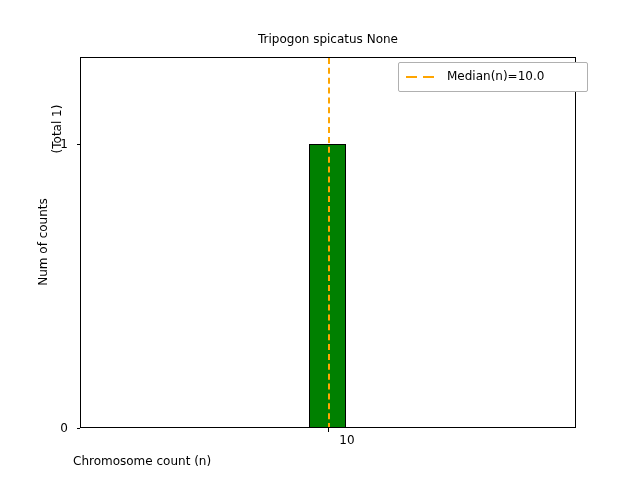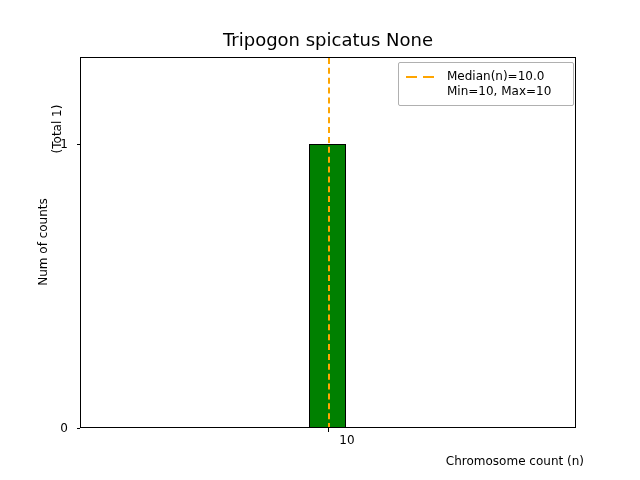--- a/index.html
+++ b/index.html
@@ -24,21 +24,21 @@
     background: #ffffff;
   }
 
   
   #chart-title {
     position: absolute;
     left: 80px;
     top: 31px;
     width: 496px;
     text-align: center;
-    font-size: 18px;
+    font-size: 12px;
     line-height: 17px;
     color: #000000;
     white-space: nowrap;
   }
 
   
   #plot-area {
     position: absolute;
     left: 80px;
     top: 57px;
@@ -85,24 +85,24 @@
     font-size: 12px;
     line-height: 12px;
     text-align: center;
     white-space: nowrap;
     transform: translateX(-50%);
   }
 
   
   #xlabel {
     position: absolute;
-    left: 88px;
+    left: 73px;
     top: 454px;
     width: 496px;
-    text-align: right;
+    text-align: left;
     font-size: 12px;
     line-height: 14px;
     white-space: nowrap;
   }
 
   .ylabel-rot {
     position: absolute;
     transform-origin: 50% 50%;
     transform: rotate(-90deg);
     font-size: 12px;
@@ -123,21 +123,21 @@
     height: 14px;
     left: -42px;
     top: 122px;
   }
 
   
   #legend {
     position: absolute;
     left: 398px;
     top: 62px;
-    width: 176px;
+    width: 190px;
     box-sizing: border-box;
     background: #ffffff;
     border: 0.8px solid #b0b0b0;
     border-radius: 2px;
     padding: 6px 7px 6px 7px;
   }
   #legend-row {
     display: flex;
     align-items: flex-start;
   }
@@ -195,18 +195,17 @@
   </div>
 
   <div id="legend">
     <div id="legend-row">
       <div id="legend-swatch">
         <div class="dash d1"></div>
         <div class="dash d2"></div>
       </div>
       <div id="legend-text">
         <div>Median(n)=10.0</div>
-        <div>Min=10, Max=10</div>
       </div>
     </div>
   </div>
 
 </div>
 
 </body></html>

